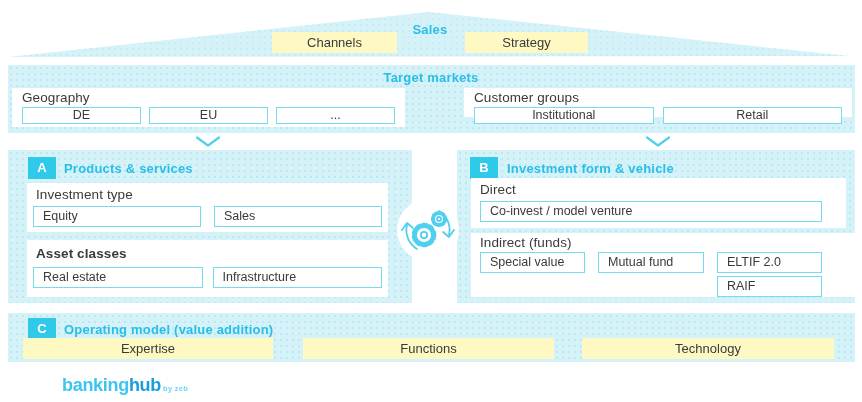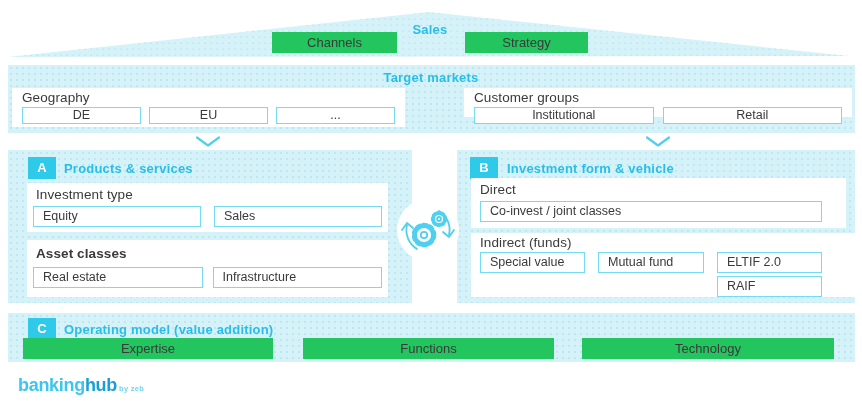--- a/index.html
+++ b/index.html
@@ -17,31 +17,31 @@
   .cyan-title { color:#29bee8; font-weight:bold; font-size:13px; letter-spacing:0.2px; }
   .dark-label { color:#3a3a3a; font-size:13.5px; font-weight:bold; letter-spacing:0.1px; }
   .white-panel { background:#ffffff; position:absolute; }
   .cell {
     border:1px solid #74dbf2; background:#ffffff; height:21px;
     font-size:12.5px; color:#3a3a3a; line-height:19px;
   }
   .cell.center { text-align:center; }
   .cell.lpad { padding-left:9px; }
   .plain-box {
-    background:#22c55e; height:21px; text-align:center;
+    background:#fef9c3; height:21px; text-align:center;
     font-size:13px; color:#3a3a3a; line-height:21px; position:absolute;
   }
   .badge {
     position:absolute; width:28px; height:22px; background:#2fc9ea;
     color:#ffffff; font-weight:bold; font-size:13px; text-align:center;
     line-height:22px;
   }
   .row-flex { position:absolute; display:flex; gap:8px; }
   .row-flex .cell { flex:1; }
-  .logo { position:absolute; font-weight:bold; font-size:18px; letter-spacing:-0.3px; }
+  .logo { position:absolute; font-weight:bold; font-size:18px; letter-spacing:-0.3px;margin-left:44px; }
   .logo .p1 { color:#3cc5f0; }
   .logo .p2 { color:#189fd9; }
   .logo .byline { color:#6fd6f3; font-size:7.5px; font-weight:bold; letter-spacing:0.3px; margin-left:2px; }
   svg { display:block; }
 </style>
 </head>
 <body>
 
 <div id="canvas">
 
@@ -107,21 +107,21 @@
       </div>
     </div>
   </div>
 
   <div class="abs tex" style="left:457px;top:150px;width:398px;height:153px;">
     <div class="badge" style="left:13px;top:7px;">B</div>
     <div class="abs cyan-title" style="left:50px;top:11px;">Investment form &amp; vehicle</div>
 
     <div class="white-panel" style="left:14px;top:28px;width:375px;height:50px;">
       <div class="abs dark-label" style="left:9px;top:4px;font-weight:normal;">Direct</div>
-      <div class="cell lpad abs" style="left:9px;top:23px;width:342px;">Co-invest / joint classes</div>
+      <div class="cell lpad abs" style="left:9px;top:23px;width:342px;">Co-invest / model venture</div>
     </div>
 
     <div class="white-panel" style="left:14px;top:83px;width:445px;height:64px;">
       <div class="abs dark-label" style="left:9px;top:2px;font-weight:normal;">Indirect (funds)</div>
       <div class="abs" style="left:9px;top:19px;display:grid;grid-template-columns:105px 106px 105px;column-gap:13px;row-gap:3px;">
         <div class="cell lpad">Special value</div>
         <div class="cell lpad">Mutual fund</div>
         <div class="cell lpad">ELTIF 2.0</div>
         <div class="cell lpad" style="grid-column:3;">RAIF</div>
       </div>

